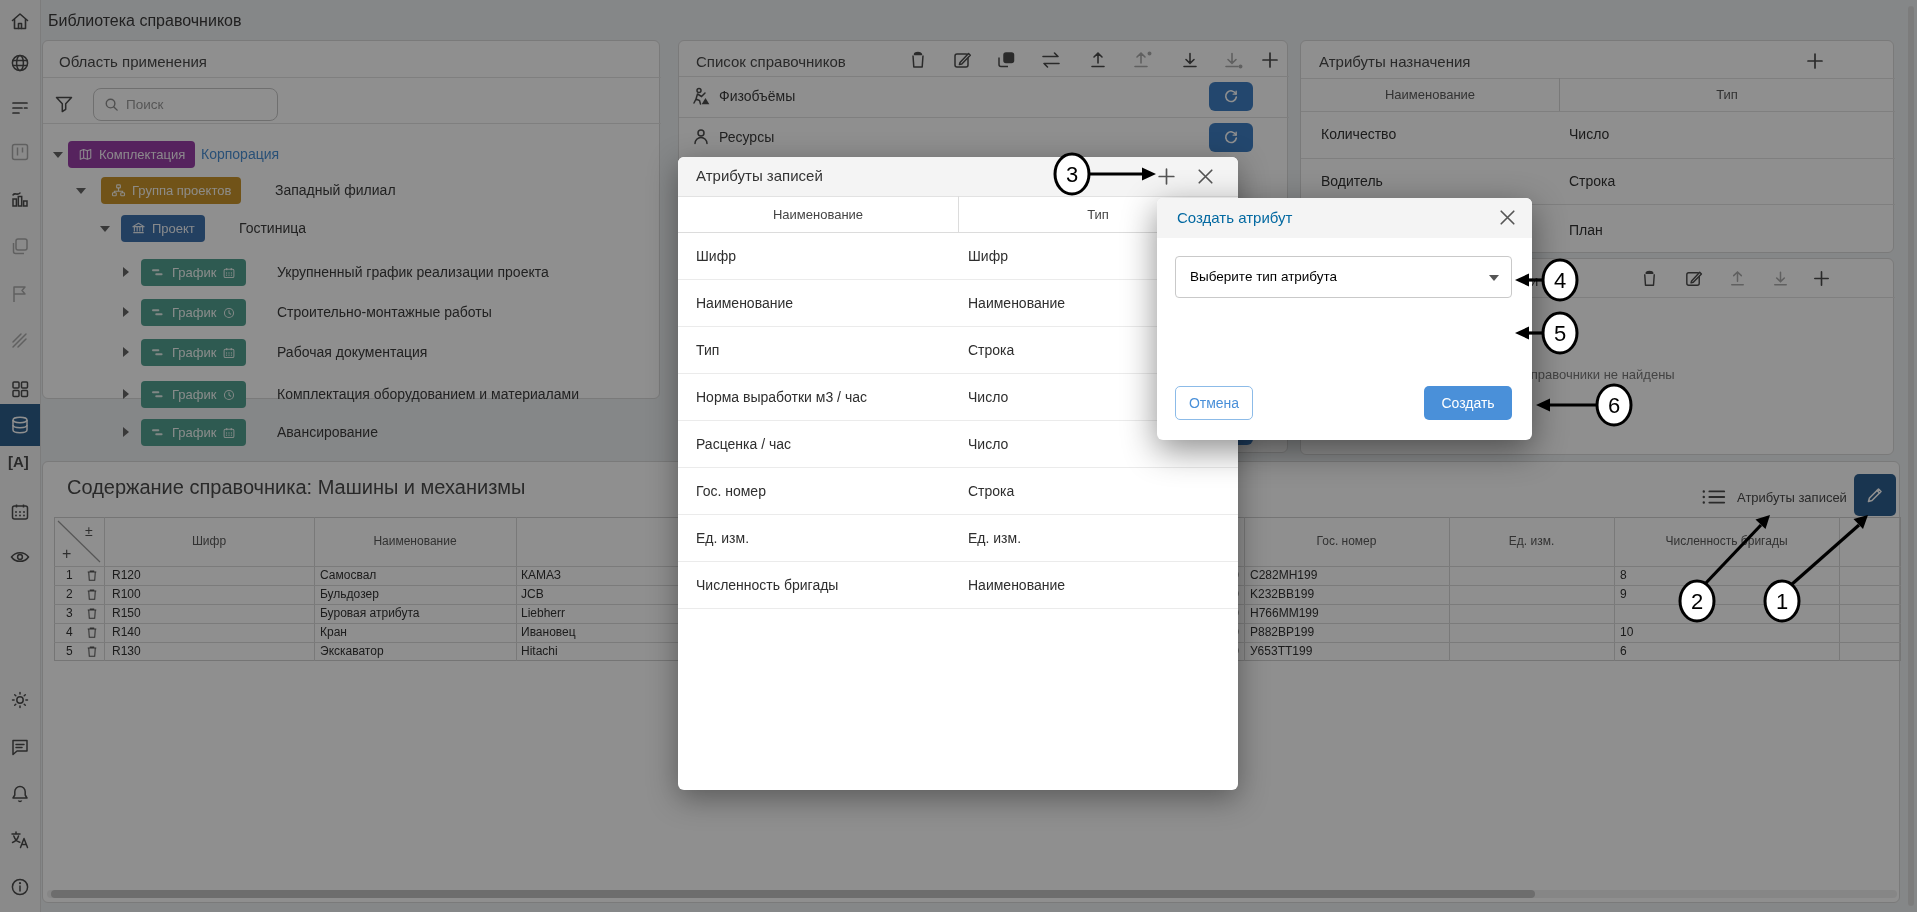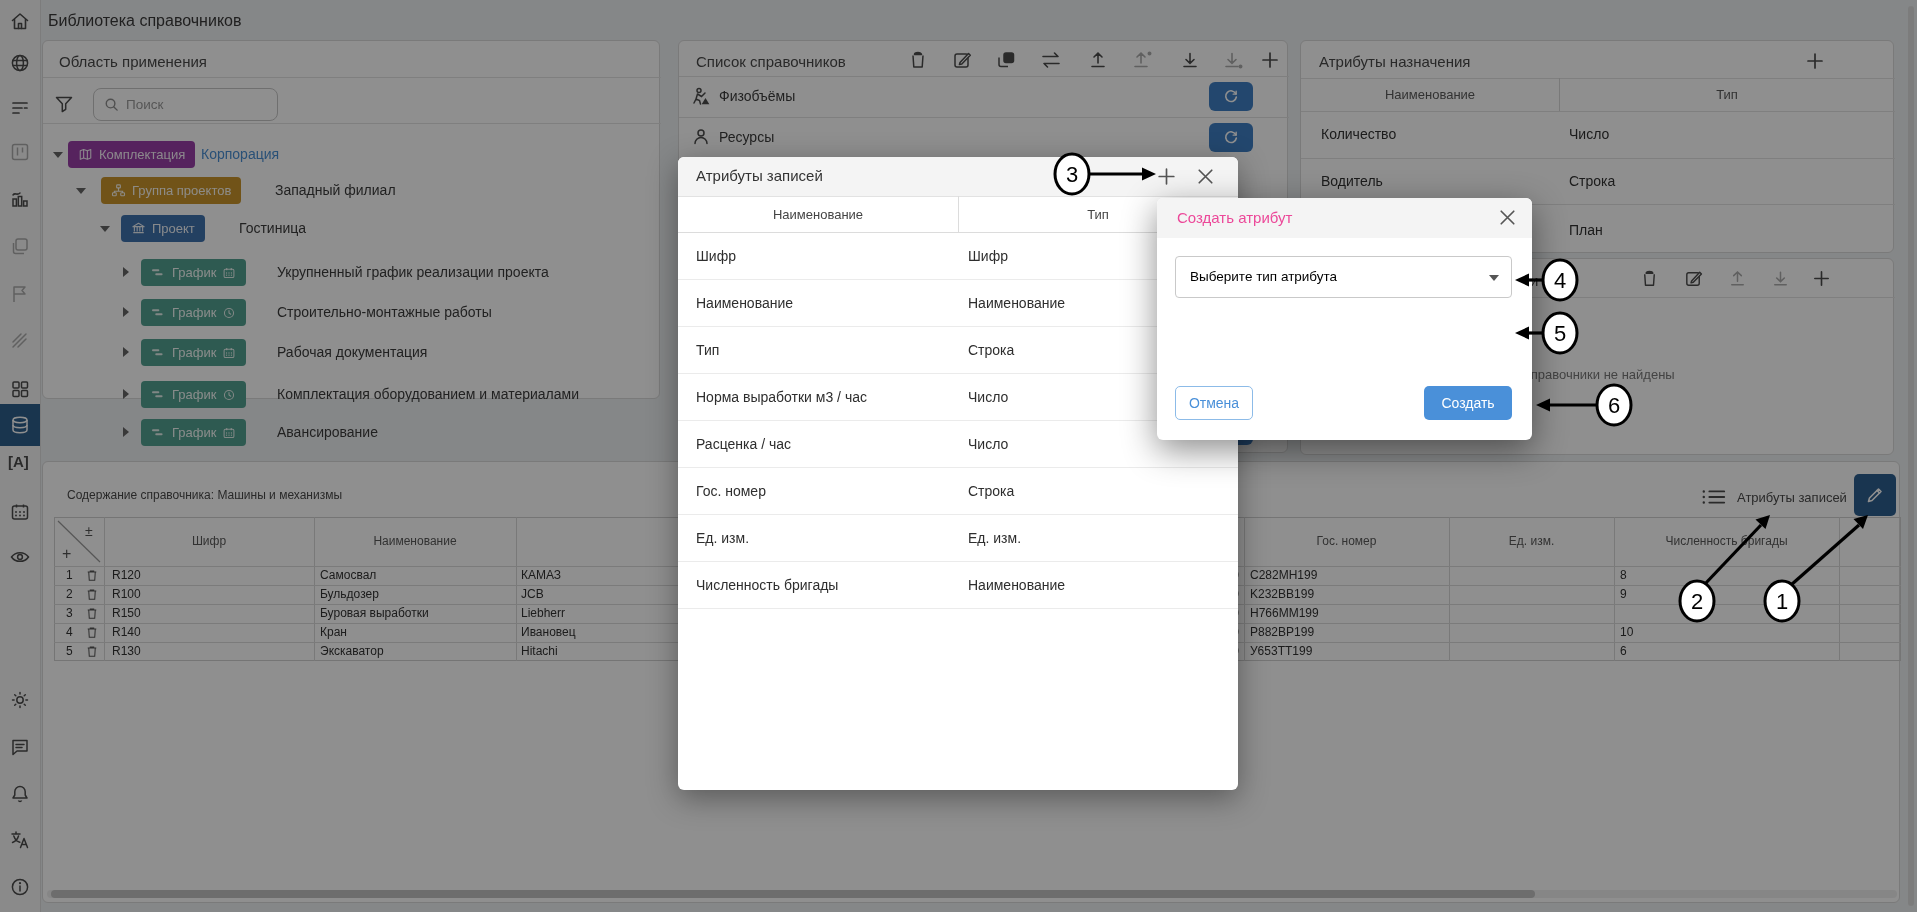--- a/index.html
+++ b/index.html
@@ -439,21 +439,21 @@
     <div class="toolbtn ic" style="left:510px;top:9px">
       <svg width="21" height="21" viewBox="0 0 22 22" fill="none" stroke="currentColor" stroke-width="1.7" stroke-linecap="round">
           <path d="M11 4 v14 M4 11 h14"></path>
         </svg>
     </div>
     <div class="hline" style="left:0;top:38px;width:594px"></div>
     <div class="abs" style="left:0;top:108px;width:594px;text-align:center;font-size:13px;color:#787878">Справочники не найдены</div>
   </div>
 
   <div class="panel" style="left:42px;top:461px;width:1858px;height:442px">
-    <div class="abs ptitle" style="left:24px;top:26px;font-size:12px">Содержание справочника: Машины и механизмы</div>
+    <div class="abs ptitle" style="left:24px;top:14px;font-size:20px">Содержание справочника: Машины и механизмы</div>
 
     <div class="abs" style="left:1658px;top:20px;height:30px;display:flex;align-items:center;gap:10px;cursor:pointer">
       <span class="ic">
         <svg width="26" height="20" viewBox="0 0 28 20" fill="none" stroke="currentColor" stroke-width="2" stroke-linecap="round">
             <path d="M9 4 h16 M9 10 h16 M9 16 h16"></path>
             <path d="M3 4 h.01 M3 10 h.01 M3 16 h.01" stroke-width="2.6"></path>
           </svg>
       </span>
       <span style="font-size:13px;color:#4a4a4a">Атрибуты записей</span>
     </div>
@@ -523,21 +523,21 @@
       <span class="cell" style="left:1566px">9</span>
     </div>
     <div class="bt-row" style="left:11px;top:142px">
       <span class="cell" style="left:12px">3</span>
       <span class="cell ic" style="left:32px;top:3px">
           <svg width="12" height="13" viewBox="0 0 14 15" fill="none" stroke="#555" stroke-width="1.2">
             <path d="M2 3.5 h10 M5 3.5 V2.2 h4 v1.3 M3.2 3.5 l.6 9.5 h6.4 l.6-9.5"></path>
           </svg>
         </span>
       <span class="cell" style="left:58px">R150</span>
-      <span class="cell" style="left:266px">Буровая выработки</span>
+      <span class="cell" style="left:266px">Буровая атрибута</span>
       <span class="cell" style="left:467px">Liebherr</span>
       <span class="cell" style="left:1090px;width:95px;text-align:right">16 800</span>
       <span class="cell" style="left:1196px">H766MM199</span>
       <span class="cell" style="left:1401px"></span>
       <span class="cell" style="left:1566px"></span>
     </div>
     <div class="bt-row" style="left:11px;top:161px">
       <span class="cell" style="left:12px">4</span>
       <span class="cell ic" style="left:32px;top:3px">
           <svg width="12" height="13" viewBox="0 0 14 15" fill="none" stroke="#555" stroke-width="1.2">
@@ -622,21 +622,21 @@
       <span class="abs" style="left:290px">Ед. изм.</span>
     </div>
     <div class="mrow" style="top:405px">
       <span class="abs" style="left:18px">Численность бригады</span>
       <span class="abs" style="left:290px">Наименование</span>
     </div>
   </div>
 
   <div class="modal" style="left:1157px;top:198px;width:375px;height:242px;z-index:70;box-shadow:0 10px 34px rgba(0,0,0,.45)">
     <div class="abs" style="left:0;top:0;width:375px;height:40px;background:#f4f4f4;border-radius:6px 6px 0 0"></div>
-    <div class="abs" style="left:20px;top:11px;font-size:15px;color:#ec4899">Создать атрибут</div>
+    <div class="abs" style="left:20px;top:11px;font-size:15px;color:#0369a1">Создать атрибут</div>
     <div class="abs ic" style="left:339px;top:8px;cursor:pointer">
       <svg width="23" height="23" viewBox="0 0 22 22" fill="none" stroke="#555" stroke-width="1.6" stroke-linecap="round">
           <path d="M5 5 L17 17 M17 5 L5 17"></path>
         </svg>
     </div>
     <div class="fakeinput" style="top:58px;color:#000000;cursor:pointer">
       <span>Выберите тип атрибута</span>
       <span class="abs" style="right:12px;top:18px;width:0;height:0;border-left:5px solid transparent;border-right:5px solid transparent;border-top:6px solid #555"></span>
     </div>
     <div class="abs" style="left:18px;top:188px;width:78px;height:34px;line-height:32px;text-align:center;border:1px solid #8cbbe8;border-radius:5px;color:#4a90d9;font-size:14px;box-sizing:border-box;cursor:pointer">Отмена</div>

